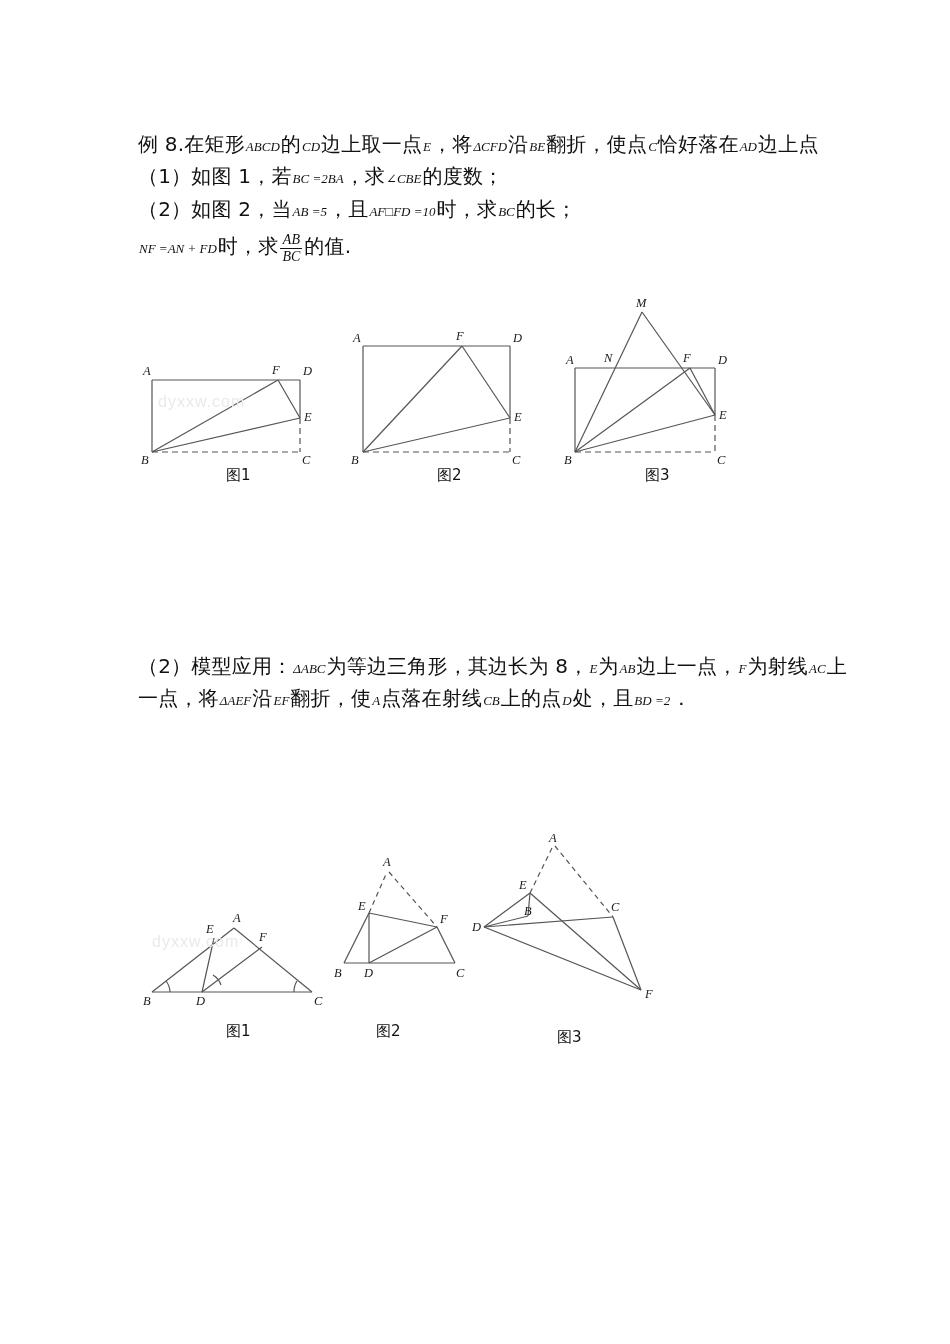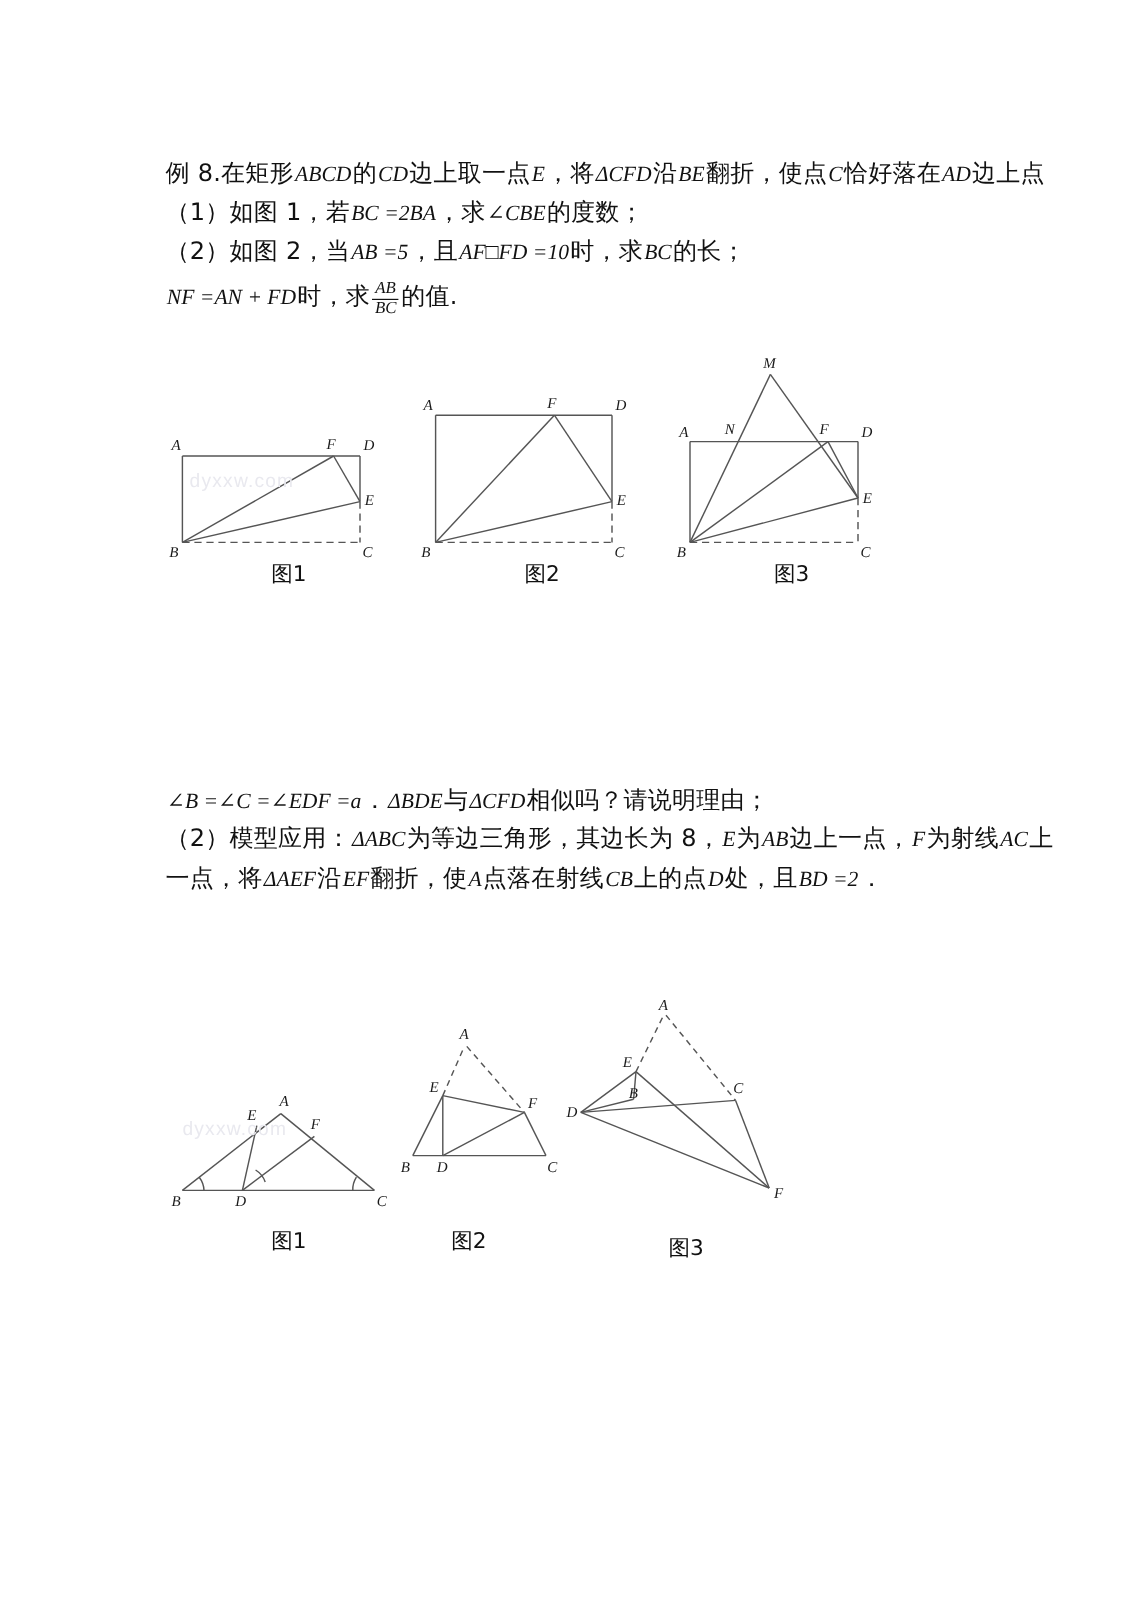--- a/index.html
+++ b/index.html
@@ -31,21 +31,21 @@
   .line {
     white-space: nowrap;
     display: block;
     margin: 0;
     padding: 0;
   }
   
   i.m {
     font-family: "Liberation Serif", "DejaVu Serif", serif;
     font-style: italic;
-    font-size: 18px;
+    font-size: 13px;
     padding: 0 1px;
   }
   .cn {
     font-family: "DejaVu Sans", "Liberation Sans", sans-serif;
     font-size: 20px;
     letter-spacing: 0.2px;
   }
   .frac {
     display: inline-block;
     vertical-align: -0.55em;
@@ -57,21 +57,21 @@
   }
   .frac .num { display: block; padding: 0 2px; }
   .frac .den { display: block; border-top: 1px solid #111; padding: 0 2px; }
   .fig {
     position: absolute;
   }
   .fig svg { display: block; }
   .fig-caption {
     position: absolute;
     font-family: "DejaVu Sans", "Liberation Sans", sans-serif;
-    font-size: 18px;
+    font-size: 15px;
     color: #111;
     white-space: nowrap;
   }
   .watermark {
     position: absolute;
     font-family: "Liberation Sans", sans-serif;
     font-size: 16px;
     color: #e9e9ef;
     letter-spacing: 1px;
     user-select: none;
@@ -168,23 +168,20 @@
       </g>
     </svg>
   </div>
 
   <div class="fig-caption" style="left:226px;top:466px;">图1</div>
   <div class="fig-caption" style="left:437px;top:466px;">图2</div>
   <div class="fig-caption" style="left:645px;top:466px;">图3</div>
 
   <div class="text-block" style="top:650px;">
     <span class="line">
-      <i class="m">∠B =∠C =∠EDF =a</i><span class="cn">．</span><i class="m">ΔBDE</i><span class="cn">与</span><i class="m">ΔCFD</i><span class="cn">相似吗？请说明理由；</span>
-    </span>
-    <span class="line">
       <span class="cn">（2）模型应用：</span><i class="m">ΔABC</i><span class="cn">为等边三角形，其边长为 8，</span><i class="m">E</i><span class="cn">为</span><i class="m">AB</i><span class="cn">边上一点，</span><i class="m">F</i><span class="cn">为射线</span><i class="m">AC</i><span class="cn">上</span>
     </span>
     <span class="line">
       <span class="cn">一点，将</span><i class="m">ΔAEF</i><span class="cn">沿</span><i class="m">EF</i><span class="cn">翻折，使</span><i class="m">A</i><span class="cn">点落在射线</span><i class="m">CB</i><span class="cn">上的点</span><i class="m">D</i><span class="cn">处，且</span><i class="m">BD =2</i><span class="cn">．</span>
     </span>
   </div>
 
   <div class="fig" style="left:0;top:0;width:950px;height:1060px;">
     <svg width="950" height="1060" viewBox="0 0 950 1060">
       <g stroke="#555" fill="none" stroke-width="1.2">

